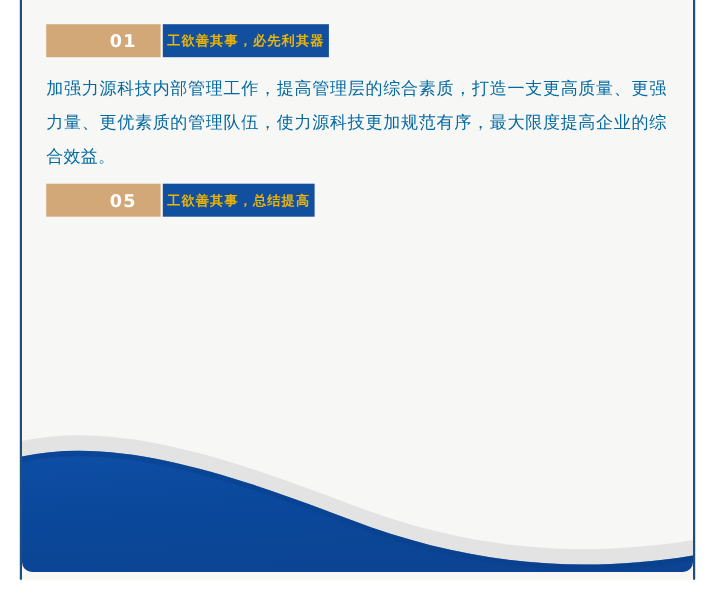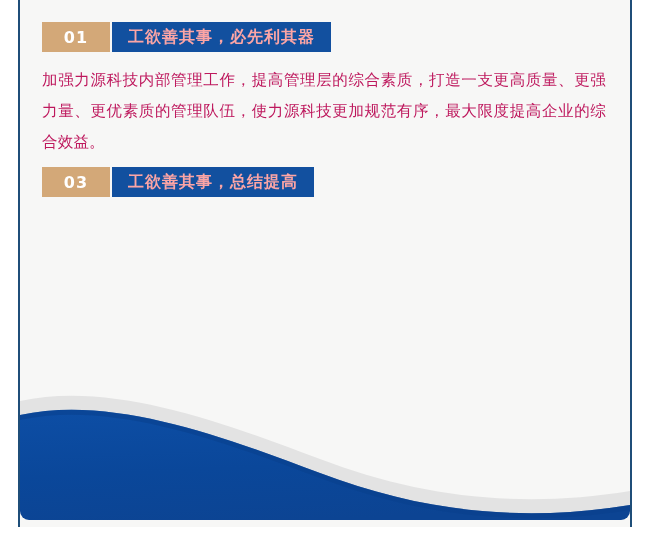--- a/index.html
+++ b/index.html
@@ -59,36 +59,37 @@
     width: 68px;
     background: #d3a878;
     color: #ffffff;
     font-size: 16px;
     font-weight: bold;
     letter-spacing: 1px;
     display: flex;
     align-items: center;
     justify-content: center;
     flex: none;
+    padding-left: 36px;
   }
   .sec-title {
     background: #12509f;
-    color: #fca5a5;
-    font-size: 16px;
+    color: #eab308;
+    font-size: 12px;
     font-weight: bold;
     letter-spacing: 1px;
     display: flex;
     align-items: center;
-    padding: 0 16px;
+    padding: 0 4px;
     margin-left: 2px;
   }
 
   
   .sec-body {
-    color: #be185d;
+    color: #0369a1;
     font-size: 15.5px;
     line-height: 31px;
     letter-spacing: 0.2px;
     text-align: justify;
     text-justify: inter-ideograph;
     margin: 0 0 9px 0;
     padding-right: 2px;
   }
 
   
@@ -130,21 +131,21 @@
         <div class="sec-head">
           <div class="sec-num">01</div>
           <div class="sec-title">工欲善其事，必先利其器</div>
         </div>
         <p class="sec-body">加强力源科技内部管理工作，提高管理层的综合素质，打造一支更高质量、更强力量、更优素质的管理队伍，使力源科技更加规范有序，最大限度提高企业的综合效益。</p>
       </div>
 
 
       <div class="section">
         <div class="sec-head">
-          <div class="sec-num">03</div>
+          <div class="sec-num">05</div>
           <div class="sec-title">工欲善其事，总结提高</div>
         </div>
       </div>
 
     </div>
 
     <div id="wave-wrap">
       <svg viewBox="0 0 610 140" preserveAspectRatio="none" xmlns="http://www.w3.org/2000/svg">
         <defs>
           <clipPath id="cardClip">

